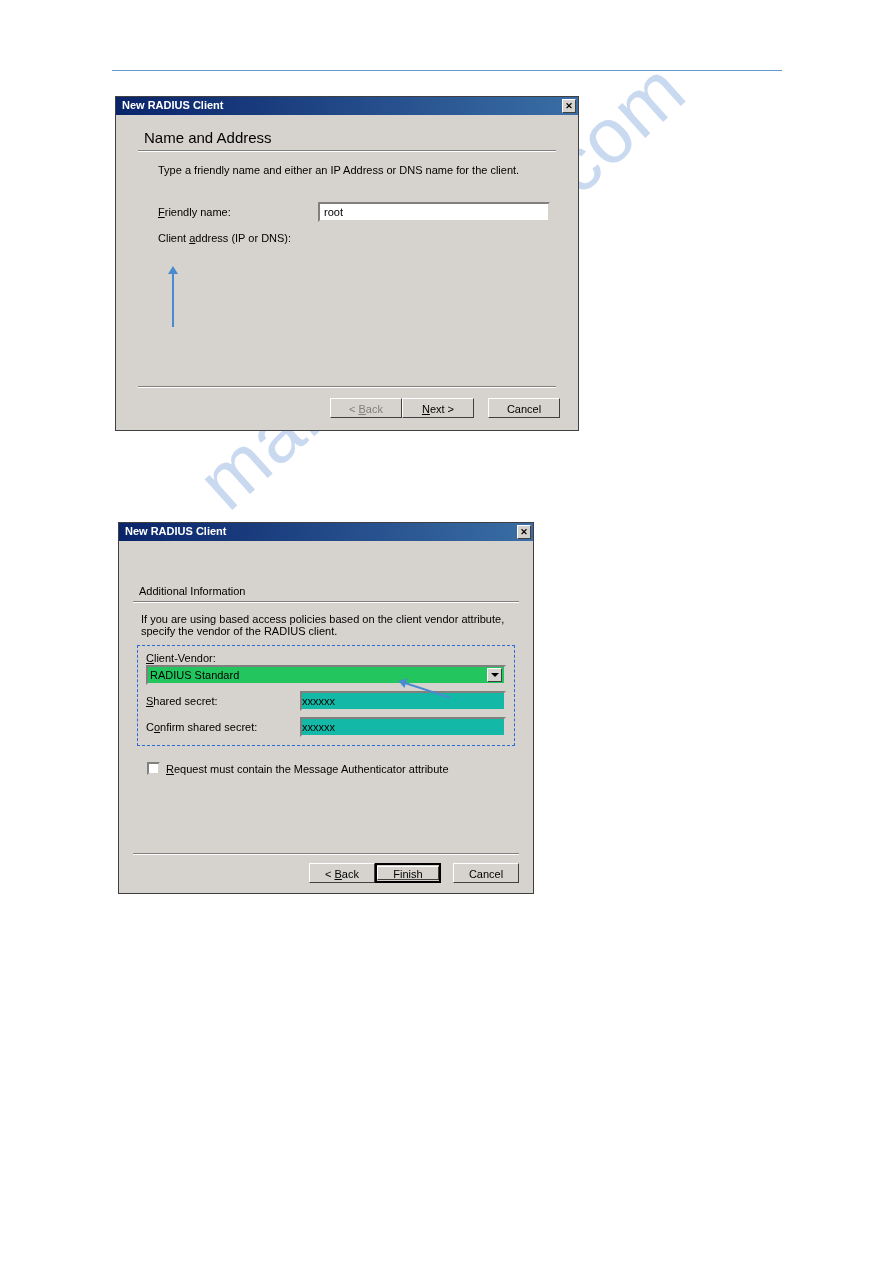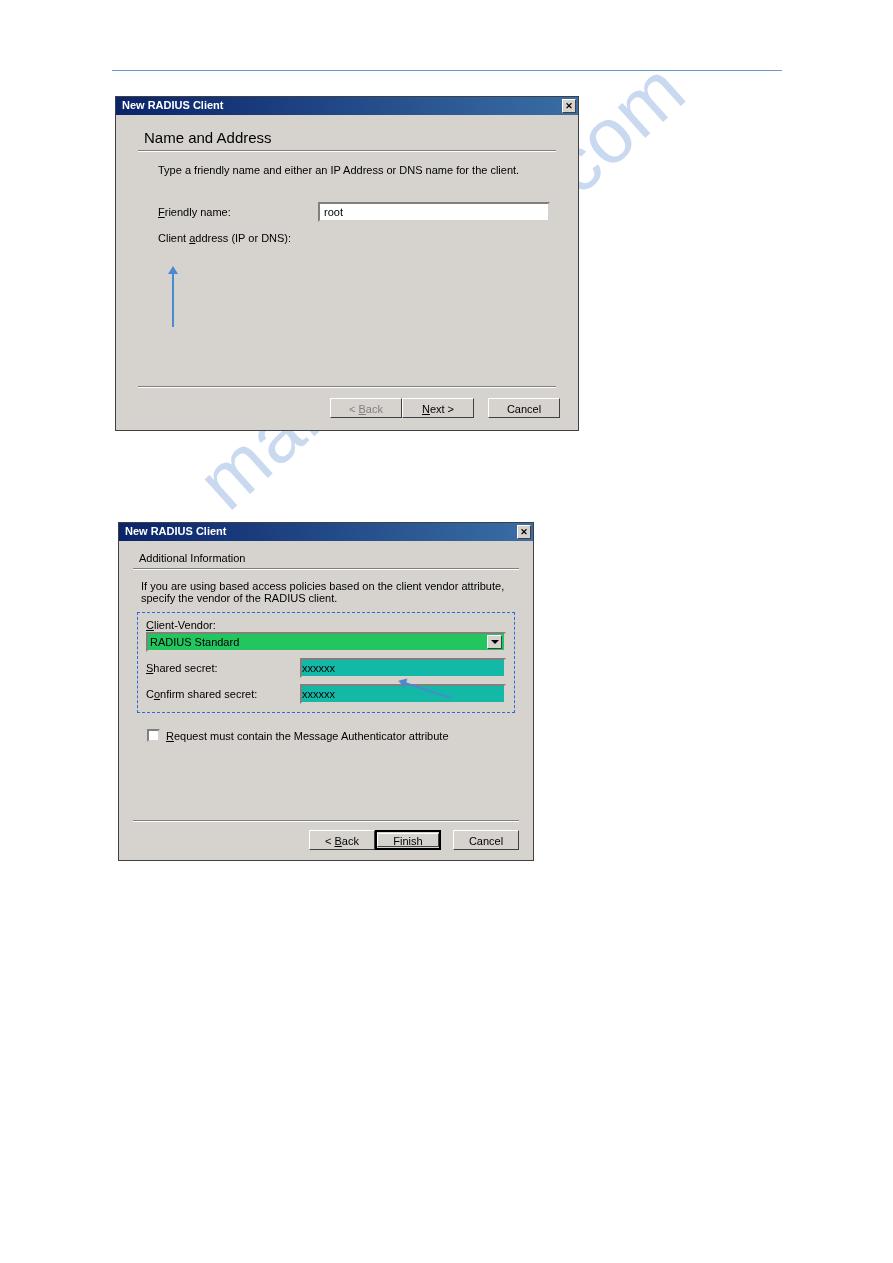--- a/index.html
+++ b/index.html
@@ -139,20 +139,21 @@
     position: absolute;
     left: 118px;
     top: 522px;
     width: 416px;
     background: #d6d3ce;
     border: 1px solid #404040;
   }
   .section-title2 {
     font-size: 11px;
     padding: 11px 12px 4px 20px;
+    margin-top: 33px;
   }
   .hr2 { margin: 0 14px; height:2px; border-top:1px solid #808080; border-bottom:1px solid #fff; }
   .instr2 { padding: 10px 22px 6px 22px; font-size: 11px; }
   .dashed-box {
     margin: 2px 18px 8px 18px;
     border: 1px dashed #2a6bd8;
     padding: 4px 8px 8px 8px;
   }
   .lblsm { font-size: 11px; padding: 2px 0 1px 0; }
   .select {

